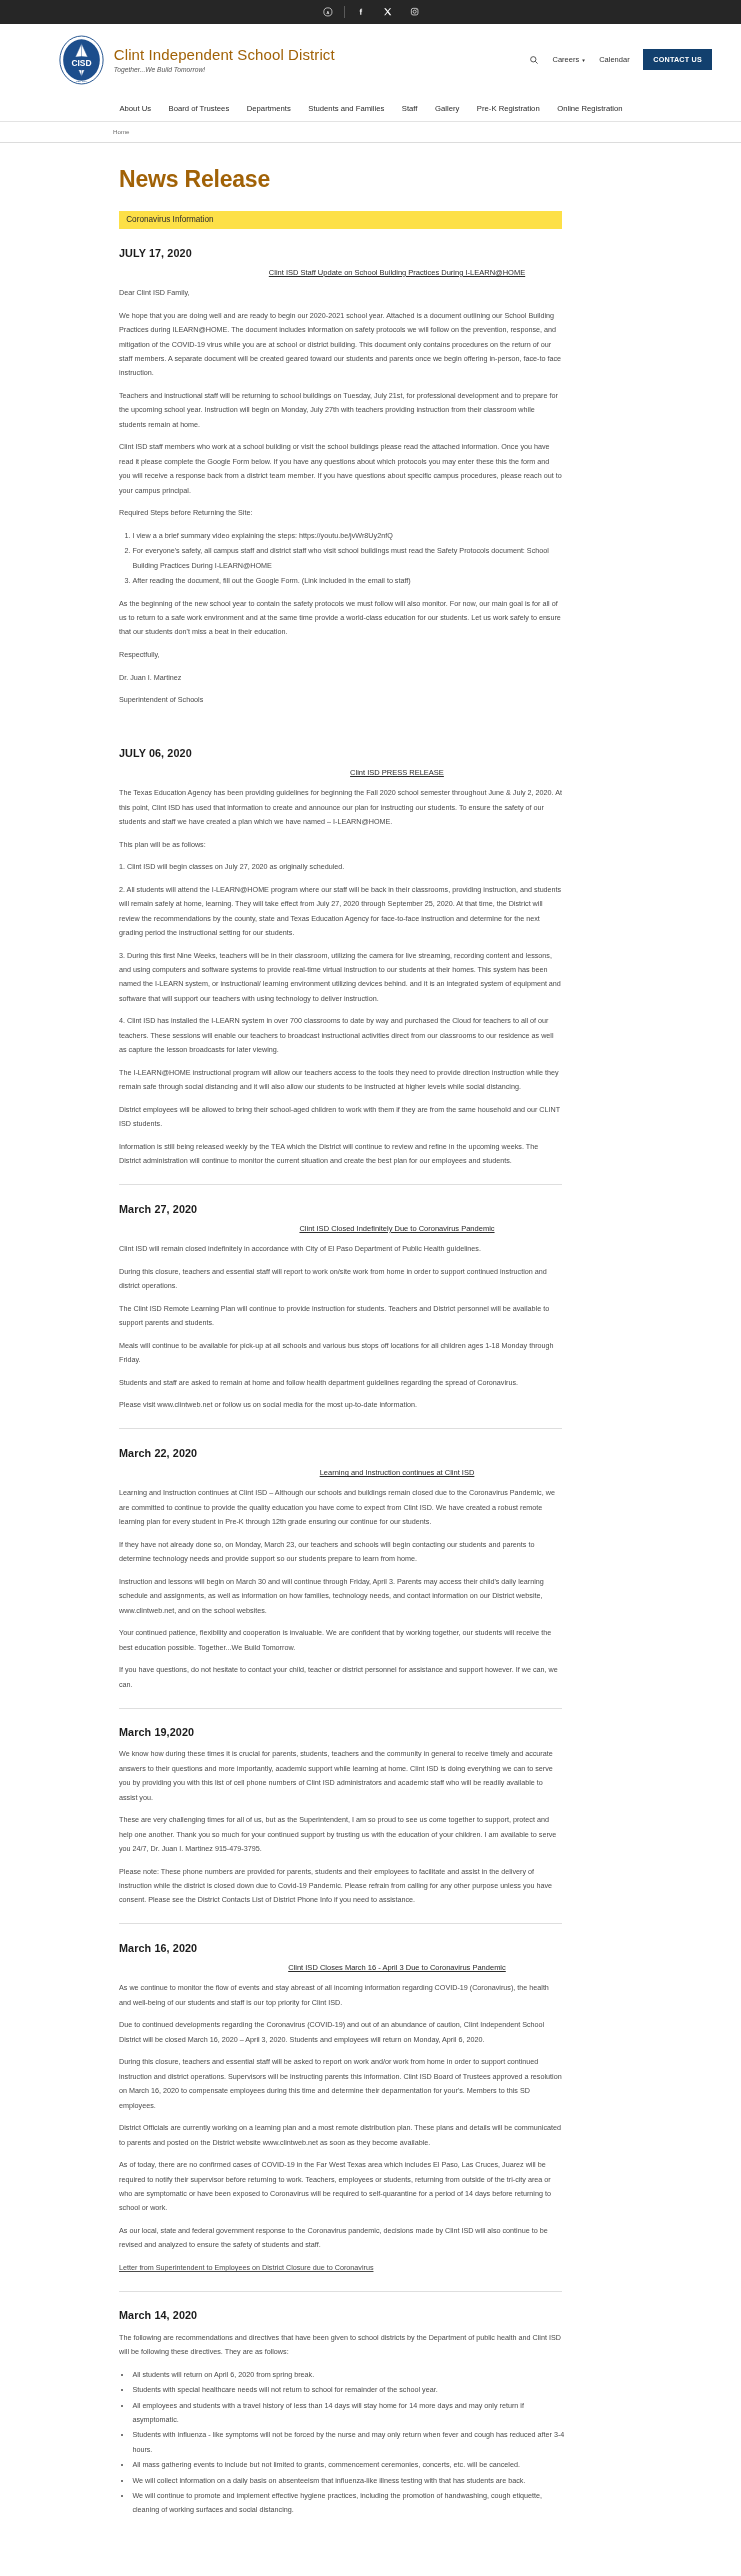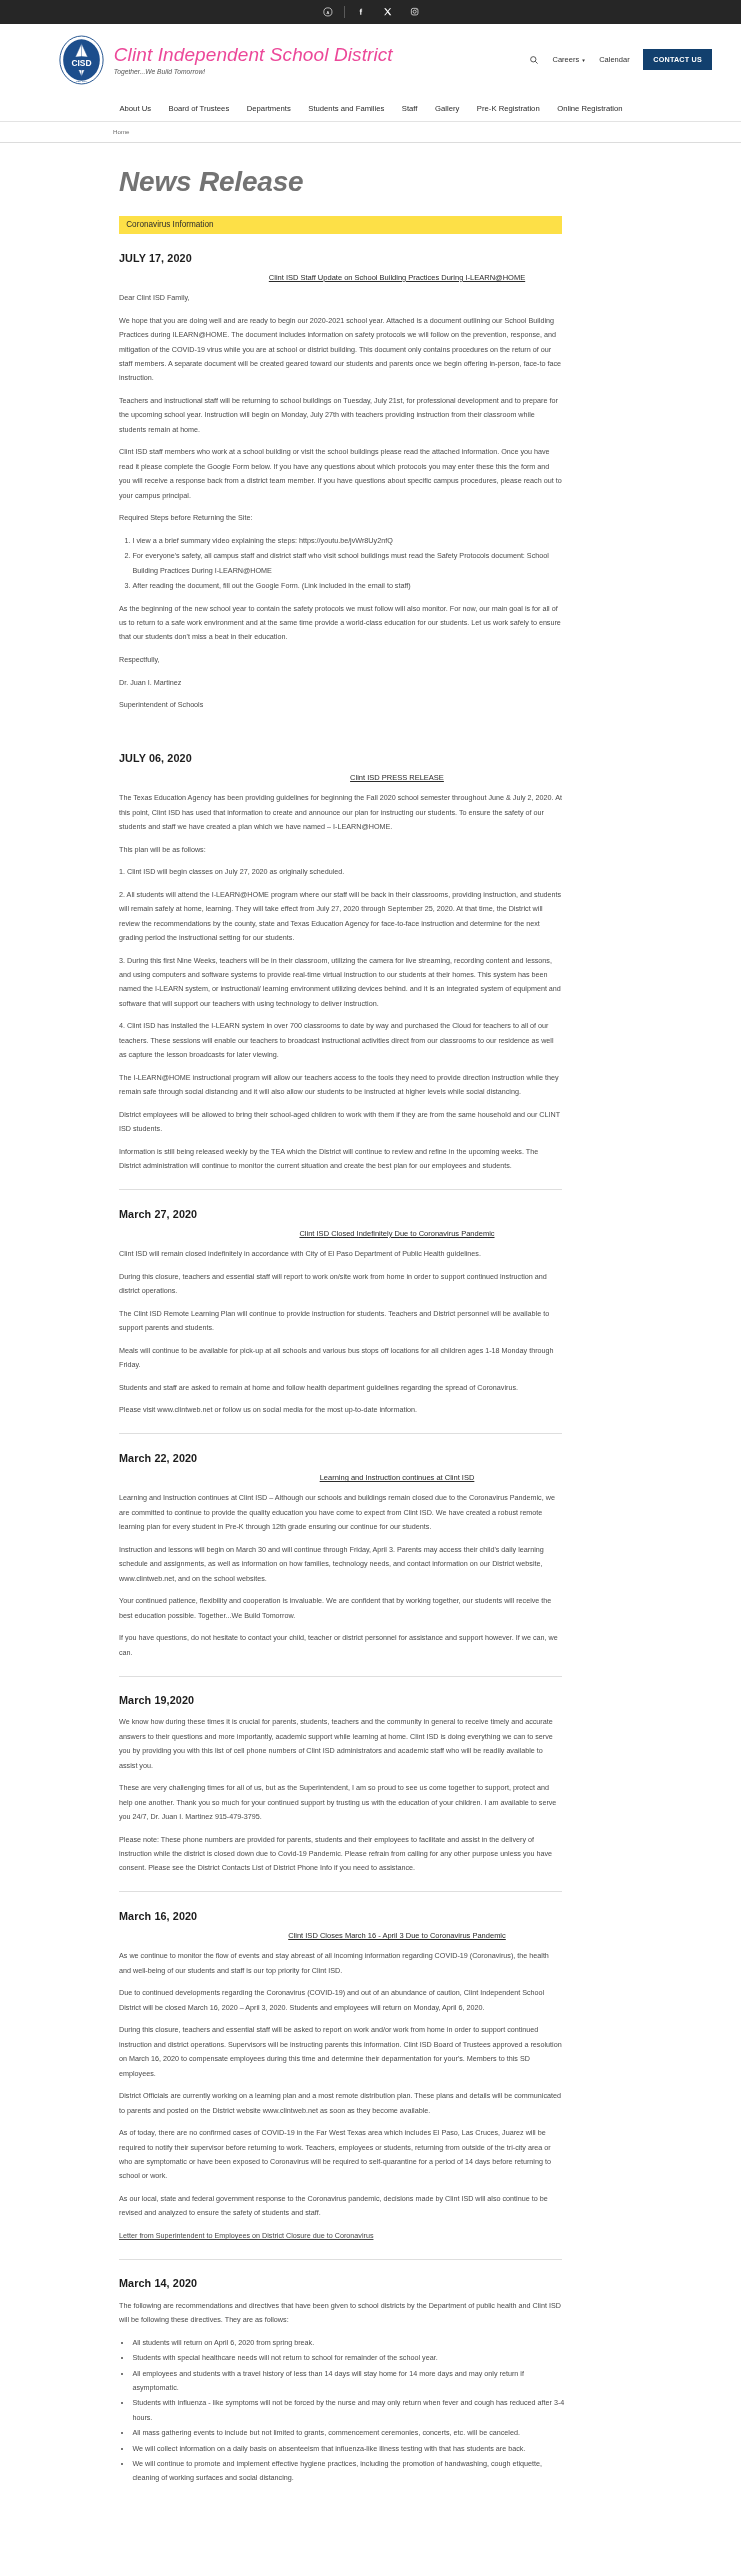--- a/index.html
+++ b/index.html
@@ -22,21 +22,21 @@
   .topbar .divider { width: 0.5px; height: 11.3px; background: #5a5a5a; margin: 0 3.1px; }
 
   
   .header {
     height: 71px; display: flex; align-items: center;
     padding: 0 18.5px; background: #fff;
   }
   .brand { display: flex; align-items: center; gap: 9.3px; padding-left: 39px; }
   .crest { width: 47px; height: 50px; flex: 0 0 auto; }
   .brandtext .name {
-    font-size: 19px; color: #ec4899; font-weight: 400; letter-spacing: 0.1px; line-height: 1.15; font-style: italic;
+    font-size: 15px; color: #a16207; font-weight: 400; letter-spacing: 0.1px; line-height: 1.15;
   }
   .brandtext .tag {
     font-size: 6.7px; color: #555; font-style: italic; margin-top: 2.1px;
   }
   .headright { margin-left: auto; display: flex; align-items: center; gap: 13.4px; padding-right: 11.3px; }
   .hlink { font-size: 7.5px; color: #333; text-decoration: none; white-space: nowrap; }
   .caret { display: inline-block; margin-left: 2.1px; font-size: 4.6px; color: #333; vertical-align: middle; }
   .searchbtn { width: 11.3px; height: 11.3px; display: flex; align-items: center; justify-content: center; cursor: pointer; }
   .contactbtn {
     background: #12406e; color: #fff; font-size: 7.2px; font-weight: 700;
@@ -50,21 +50,21 @@
   }
   .nav a { font-size: 7.7px; color: #2b2b2b; text-decoration: none; white-space: nowrap; }
 
   
   .crumbwrap { border-bottom: 0.5px solid #dcdcdc; }
   .crumb { width: 608px; margin: 0 auto; padding: 6.2px 0 7.2px 46px; font-size: 6.2px; color: #6b6b6b; }
   .crumb a { color: #6b6b6b; text-decoration: none; }
 
   .titlewrap { width: 608px; margin: 0 auto; padding: 23px 0 0 52px; }
   h1.pagetitle {
-    font-size: 28px; color: #737373; font-weight: 700; letter-spacing: -0.2px; font-style: italic;
+    font-size: 23px; color: #a16207; font-weight: 700; letter-spacing: -0.2px;
   }
 
   
   .content { width: 608px; margin: 0 auto; padding: 17.5px 0 31px 52px; }
   .secbar {
     background: #fde047; padding: 4.6px 7.2px; font-size: 8.2px; color: #2b2b2b;
     width: 443px; margin-bottom: 13.4px;
   }
   h2.date {
     font-size: 10.8px; color: #1c1c1c; font-weight: 700; letter-spacing: 0.1px;
@@ -210,20 +210,21 @@
   <p class="body">During this closure, teachers and essential staff will report to work on/site work from home in order to support continued instruction and district operations.</p>
   <p class="body">The Clint ISD Remote Learning Plan will continue to provide instruction for students. Teachers and District personnel will be available to support parents and students.</p>
   <p class="body">Meals will continue to be available for pick-up at all schools and various bus stops off locations for all children ages 1-18 Monday through Friday.</p>
   <p class="body">Students and staff are asked to remain at home and follow health department guidelines regarding the spread of Coronavirus.</p>
   <p class="body">Please visit www.clintweb.net or follow us on social media for the most up-to-date information.</p>
   <hr class="hr">
 
   <h2 class="date">March 22, 2020</h2>
   <h3 class="sublink">Learning and Instruction continues at Clint ISD</h3>
   <p class="body">Learning and Instruction continues at Clint ISD – Although our schools and buildings remain closed due to the Coronavirus Pandemic, we are committed to continue to provide the quality education you have come to expect from Clint ISD. We have created a robust remote learning plan for every student in Pre-K through 12th grade ensuring our continue for our students.</p>
+  <p class="body">If they have not already done so, on Monday, March 23, our teachers and schools will begin contacting our students and parents to determine technology needs and provide support so our students prepare to learn from home.</p>
   <p class="body">Instruction and lessons will begin on March 30 and will continue through Friday, April 3. Parents may access their child's daily learning schedule and assignments, as well as information on how families, technology needs, and contact information on our District website, www.clintweb.net, and on the school websites.</p>
   <p class="body">Your continued patience, flexibility and cooperation is invaluable. We are confident that by working together, our students will receive the best education possible. Together...We Build Tomorrow.</p>
   <p class="body">If you have questions, do not hesitate to contact your child, teacher or district personnel for assistance and support however. If we can, we can.</p>
   <hr class="hr">
 
   <h2 class="date">March 19,2020</h2>
   <p class="body">We know how during these times it is crucial for parents, students, teachers and the community in general to receive timely and accurate answers to their questions and more importantly, academic support while learning at home. Clint ISD is doing everything we can to serve you by providing you with this list of cell phone numbers of Clint ISD administrators and academic staff who will be readily available to assist you.</p>
   <p class="body">These are very challenging times for all of us, but as the Superintendent, I am so proud to see us come together to support, protect and help one another. Thank you so much for your continued support by trusting us with the education of your children. I am available to serve you 24/7, Dr. Juan I. Martinez 915-479-3795.</p>
   <p class="body">Please note: These phone numbers are provided for parents, students and their employees to facilitate and assist in the delivery of instruction while the district is closed down due to Covid-19 Pandemic. Please refrain from calling for any other purpose unless you have consent. Please see the District Contacts List of District Phone Info if you need to assistance.</p>
   <hr class="hr">

